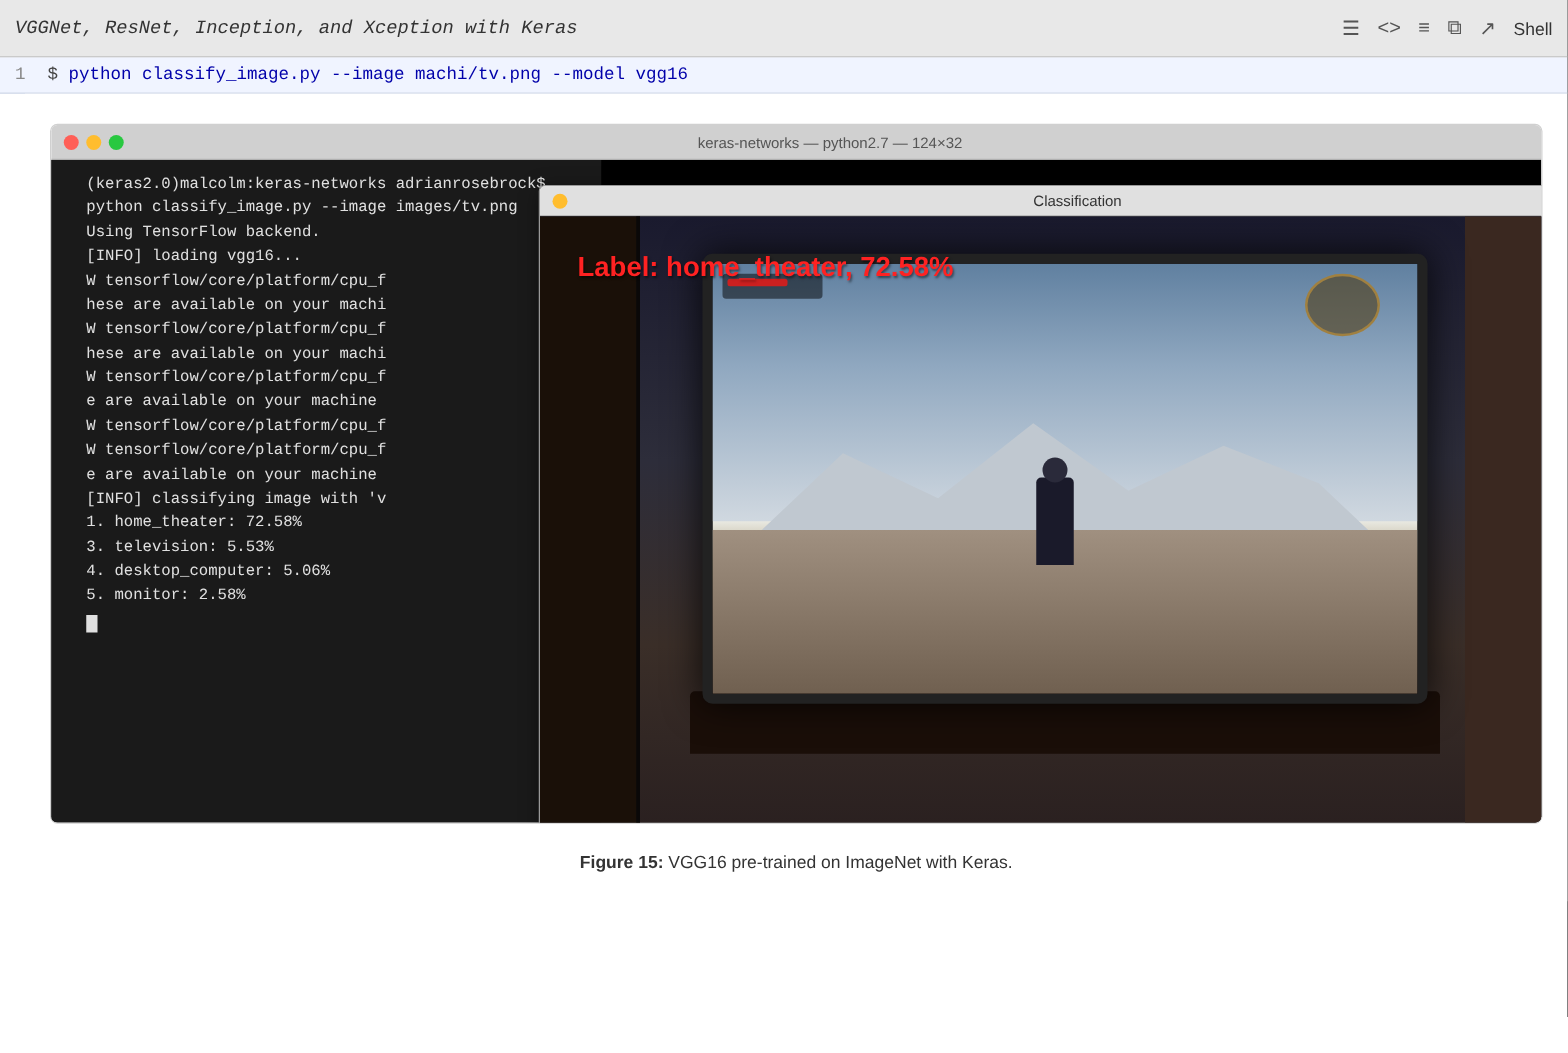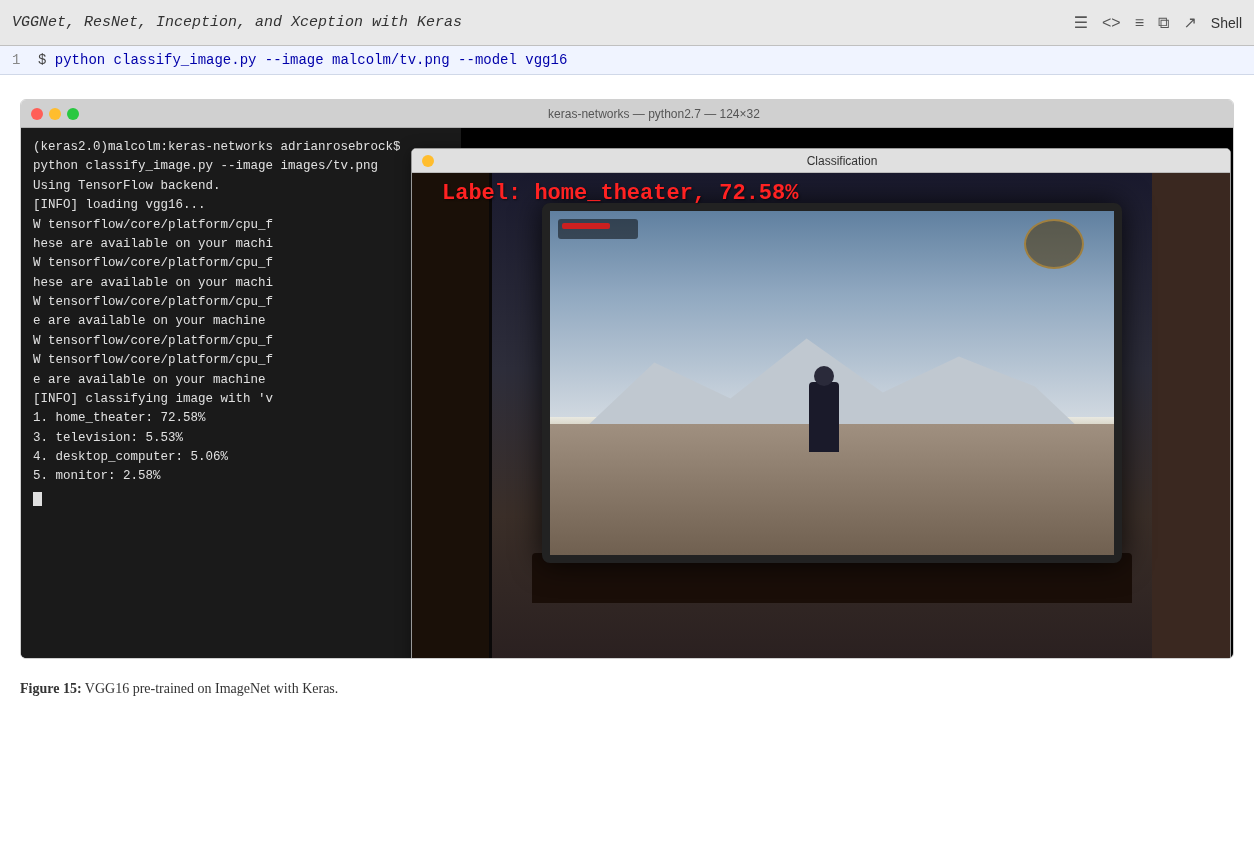--- a/index.html
+++ b/index.html
@@ -61,20 +61,21 @@
     .code-text {
       color: #222;
     }
     .code-dollar { color: #444; }
     .code-cmd { color: #0000aa; }
 
     
     .main-content {
       padding: 24px 20px 20px 20px;
       background: #fff;
+      margin-left: 20px;
     }
 
     
     .screenshot-container {
       border: 1px solid #d0d0d0;
       border-radius: 6px;
       overflow: hidden;
       margin-bottom: 12px;
     }
 
@@ -111,21 +112,21 @@
       position: relative;
     }
 
     
     .terminal-pane {
       width: 440px;
       background: #1a1a1a;
       color: #e0e0e0;
       font-family: 'Courier New', monospace;
       font-size: 12.5px;
-      padding: 10px 12px;
+      padding: 10px 28px;
       overflow: hidden;
       line-height: 1.55;
       flex-shrink: 0;
     }
     .terminal-pane .prompt { color: #e0e0e0; }
     .terminal-pane .info { color: #e0e0e0; }
     .terminal-pane .warn { color: #e0e0e0; }
     .terminal-pane .result { color: #e0e0e0; }
     .terminal-cursor {
       display: inline-block;
@@ -327,36 +328,36 @@
       left: 5px;
       width: 20px;
       height: 20px;
       background: #2a2a3a;
       border-radius: 50%;
     }
 
     
     .classif-label {
       position: absolute;
-      top: 8px;
+      top: 28px;
       left: 30px;
-      font-family: Liberation Mono, monospace;
+      font-family: Liberation Sans, sans-serif;
       font-size: 22px;
       font-weight: bold;
       color: #ff2222;
       text-shadow: 1px 1px 2px rgba(0,0,0,0.5);
       white-space: nowrap;
     }
 
     
     .caption {
+      text-align: center;
       font-size: 14px;
       color: #333;
       padding: 10px 0 4px;
-      font-family: Liberation Serif, serif;
     }
     .caption strong { font-weight: bold; }
   </style>
 </head>
 <body>
 
 <div class="toolbar">
   <span class="toolbar-title">VGGNet, ResNet, Inception, and Xception with Keras</span>
   <div class="toolbar-icons">
     <span class="toolbar-icon">☰</span>
@@ -364,21 +365,21 @@
     <span class="toolbar-icon">≡</span>
     <span class="toolbar-icon">⧉</span>
     <span class="toolbar-icon">↗</span>
     <span class="toolbar-shell">Shell</span>
   </div>
 </div>
 
 <div class="code-line">
   <span class="line-num">1</span>
   <span class="code-text">
-    <span class="code-dollar">$ </span><span class="code-cmd">python classify_image.py --image malcolm/tv.png --model vgg16</span>
+    <span class="code-dollar">$ </span><span class="code-cmd">python classify_image.py --image machi/tv.png --model vgg16</span>
   </span>
 </div>
 
 <div class="main-content">
 
   <div class="screenshot-container">
 
     <div class="terminal-chrome">
       <div class="dot dot-red"></div>
       <div class="dot dot-yellow"></div>

